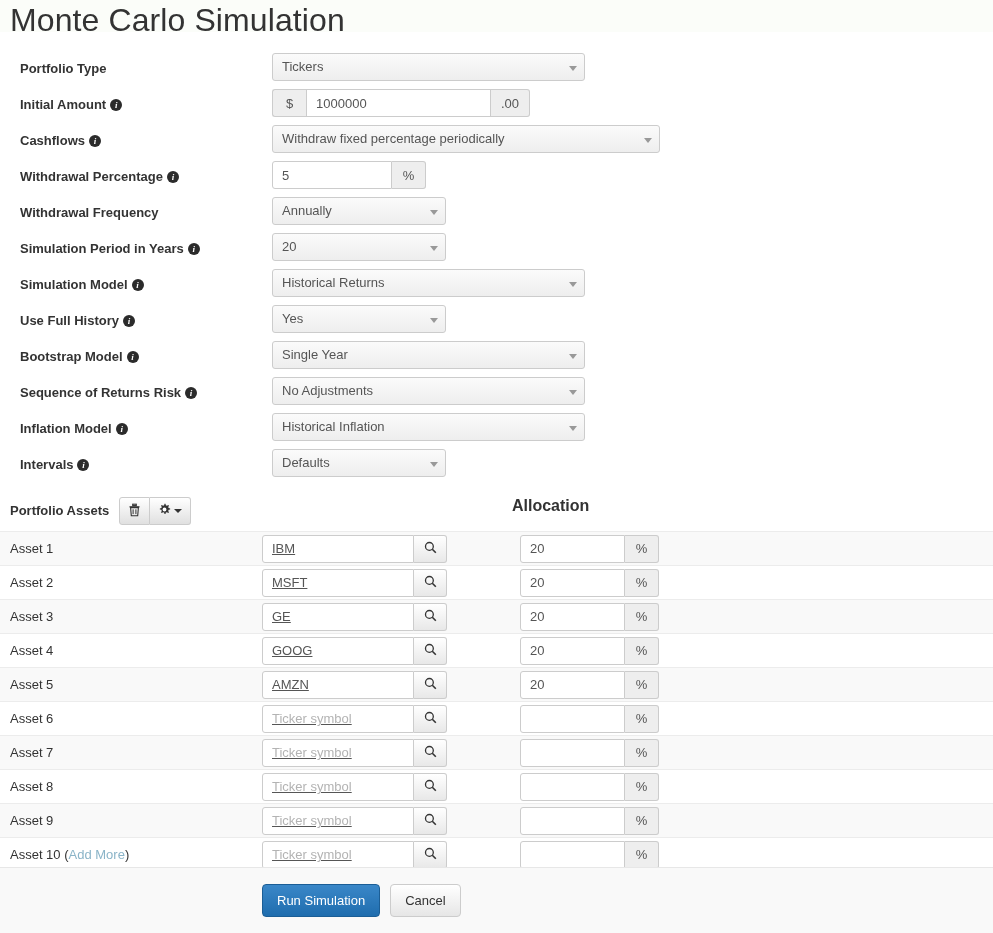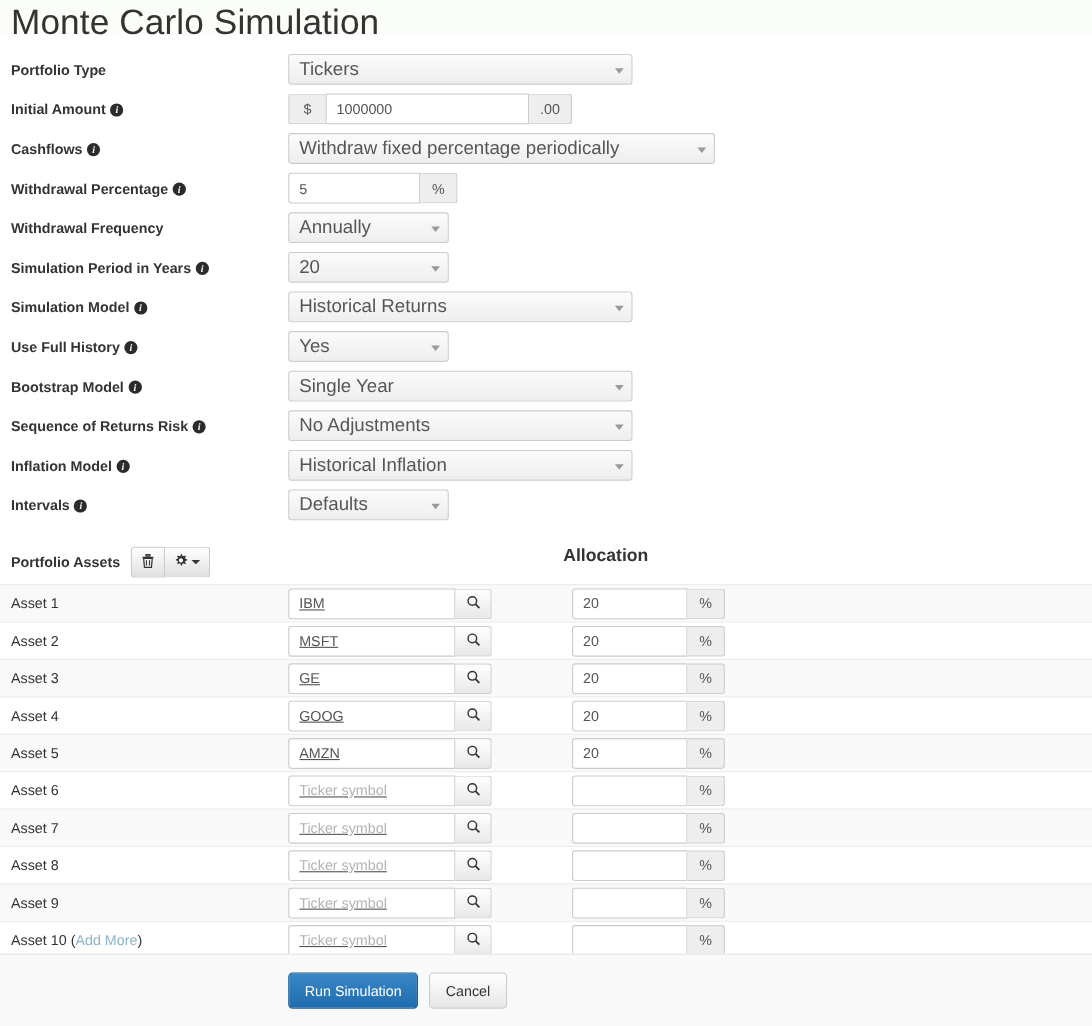--- a/index.html
+++ b/index.html
@@ -35,23 +35,23 @@
     letter-spacing: 0.1px;
     margin: 0;
     padding: 5px 0 0 10px;
     line-height: 30px;
   }
 
   
   .form-area { position: relative; padding-top: 10px; }
   .frow {
     display: flex;
-    align-items: center;
+    align-items: flex-end;
     height: 36px;
-    padding-left: 10px;
+    padding-left: 20px;
   }
   .flabel {
     width: 252px;
     flex: 0 0 252px;
     font-weight: bold;
     font-size: 13px;
     color: #333333;
     line-height: 24px;
     padding-top: 1px;
     white-space: nowrap;
@@ -75,38 +75,38 @@
 
   
   .sel {
     position: relative;
     display: inline-block;
     height: 28px;
     background: #ffffff;
     background-image: linear-gradient(to bottom, #fbfbfb 0%, #eeeeee 100%);
     border: 1px solid #cccccc;
     border-radius: 3px;
-    font-size: 17px;
+    font-size: 13px;
     color: #555555;
     line-height: 26px;
     padding: 0 22px 0 9px;
     vertical-align: top;
     overflow: hidden;
     white-space: nowrap;
     cursor: pointer;
   }
   .sel .caret {
     position: absolute;
     right: 7px; top: 12px;
     width: 0; height: 0;
     border-left: 4px solid transparent;
     border-right: 4px solid transparent;
     border-top: 5px solid #999999;
   }
-  .sel-sm { width: 146px; }
+  .sel-sm { width: 174px; }
   .sel-md { width: 313px; }
   .sel-lg { width: 388px; }
 
   
   .igrp { display: inline-flex; height: 28px; vertical-align: top; }
   .igrp .addon {
     display: flex;
     align-items: center;
     justify-content: center;
     min-width: 34px;

